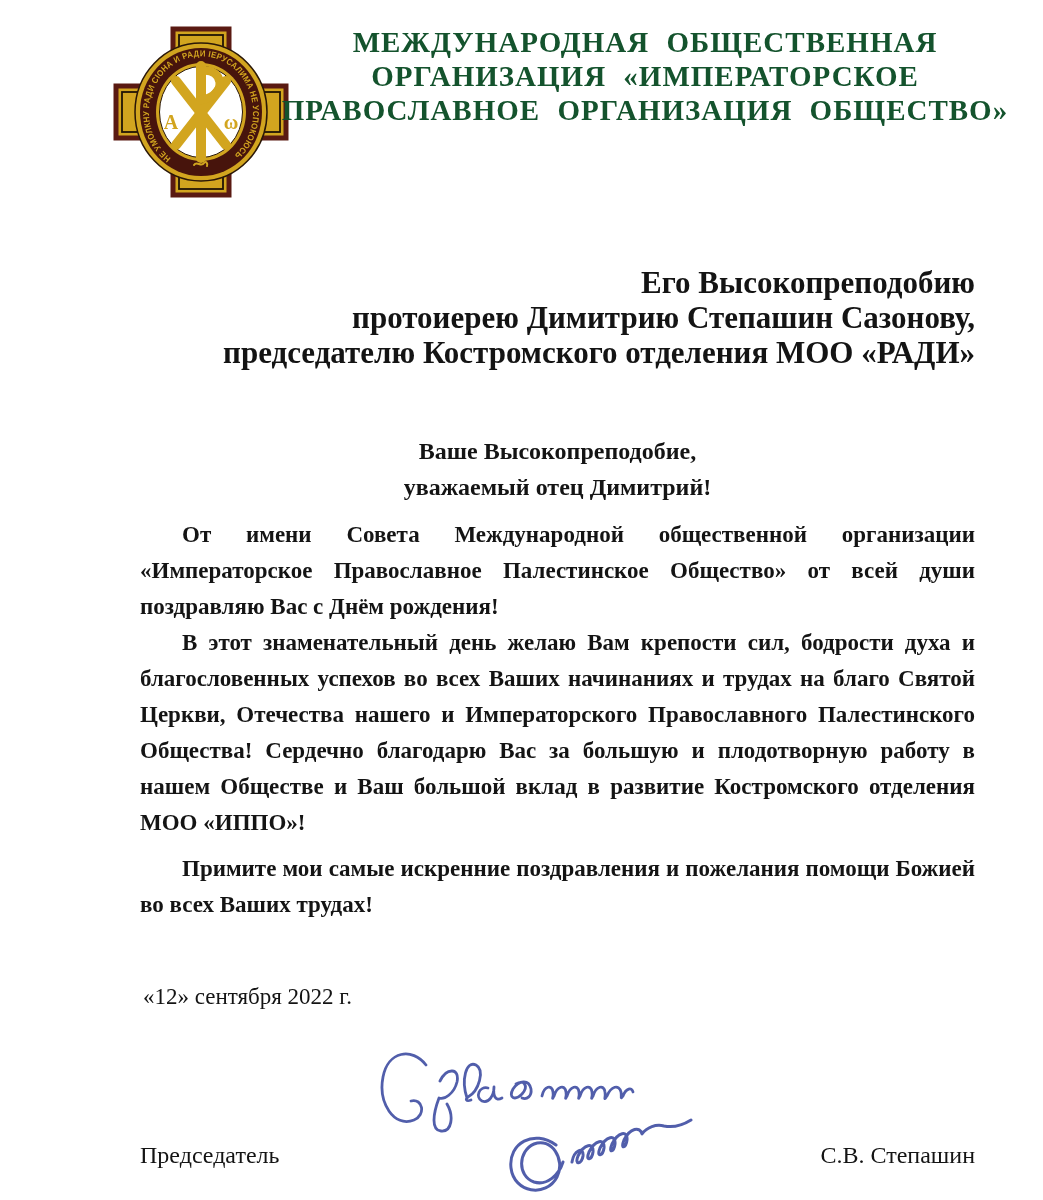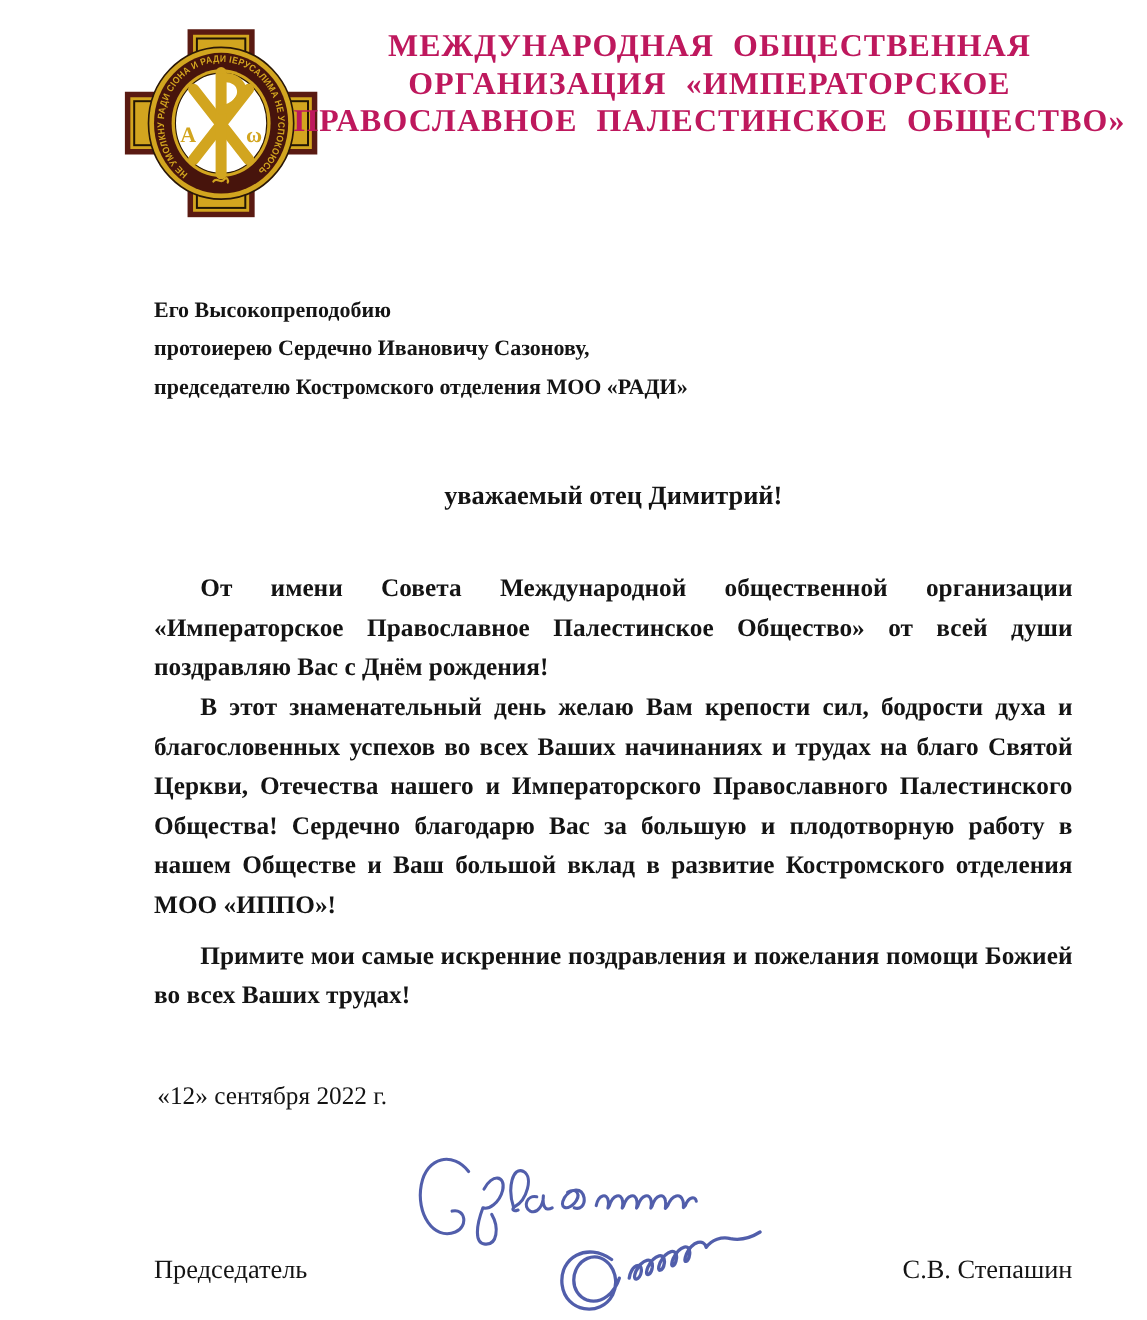--- a/index.html
+++ b/index.html
@@ -9,30 +9,30 @@
     background:#ffffff;
     font-family:"Liberation Serif", serif;
     color:#141414;
     overflow:hidden;
   }
   
   .emblem{position:absolute;left:113px;top:26px;width:176px;height:172px;}
   .org-title{
     position:absolute;left:262px;top:25px;width:766px;
     text-align:center;
-    color:#be185d;
+    color:#14532d;
     font-weight:700;
     font-size:29px;line-height:34px;
     letter-spacing:1px;word-spacing:9px;
   }
   
   .addressee{
     position:absolute;left:140px;top:265px;width:835px;
-    text-align:left;font-weight:700;
-    font-size:20px;line-height:35px;
+    text-align:right;font-weight:700;
+    font-size:31px;line-height:35px;
   }
   
   .salutation{
     position:absolute;left:140px;top:433px;width:835px;
     text-align:center;font-weight:700;
     font-size:24px;line-height:36px;
   }
   
   .body-text{
     position:absolute;left:140px;top:517px;width:835px;
@@ -87,30 +87,31 @@
       <path d="M 88,40 L 88,132" stroke-width="10"></path>
       <path d="M 88,45 C 111,41 115,70 88,74" stroke-width="8.5"></path>
     </g>
     <text x="58" y="103" text-anchor="middle" font-family="Liberation Serif, serif" font-size="20" font-weight="700" fill="#d2a51f">Α</text>
     <text x="118" y="103" text-anchor="middle" font-family="Liberation Serif, serif" font-size="20" font-weight="700" fill="#d2a51f">ω</text>
   </svg>
 
   <div class="org-title">
     <div>МЕЖДУНАРОДНАЯ ОБЩЕСТВЕННАЯ</div>
     <div>ОРГАНИЗАЦИЯ «ИМПЕРАТОРСКОЕ</div>
-    <div>ПРАВОСЛАВНОЕ ПАЛЕСТИНСКОЕ ОБЩЕСТВО»</div>
+    <div>ПРАВОСЛАВНОЕ ОРГАНИЗАЦИЯ ОБЩЕСТВО»</div>
   </div>
 
   <div class="addressee">
     <div>Его Высокопреподобию</div>
-    <div>протоиерею Сердечно Ивановичу Сазонову,</div>
+    <div>протоиерею Димитрию Степашин Сазонову,</div>
     <div>председателю Костромского отделения МОО «РАДИ»</div>
   </div>
 
   <div class="salutation">
+    <div>Ваше Высокопреподобие,</div>
     <div>уважаемый отец Димитрий!</div>
   </div>
 
   <div class="body-text">
     <p>От имени Совета Международной общественной организации «Императорское Православное Палестинское Общество» от всей души поздравляю Вас с Днём рождения!</p>
     <p>В этот знаменательный день желаю Вам крепости сил, бодрости духа и благословенных успехов во всех Ваших начинаниях и трудах на благо Святой Церкви, Отечества нашего и Императорского Православного Палестинского Общества! Сердечно благодарю Вас за большую и плодотворную работу в нашем Обществе и Ваш большой вклад в развитие Костромского отделения МОО «ИППО»!</p>
     <p class="spaced">Примите мои самые искренние поздравления и пожелания помощи Божией во всех Ваших трудах!</p>
   </div>
 
   <div class="date-line">«12» сентября 2022 г.</div>

